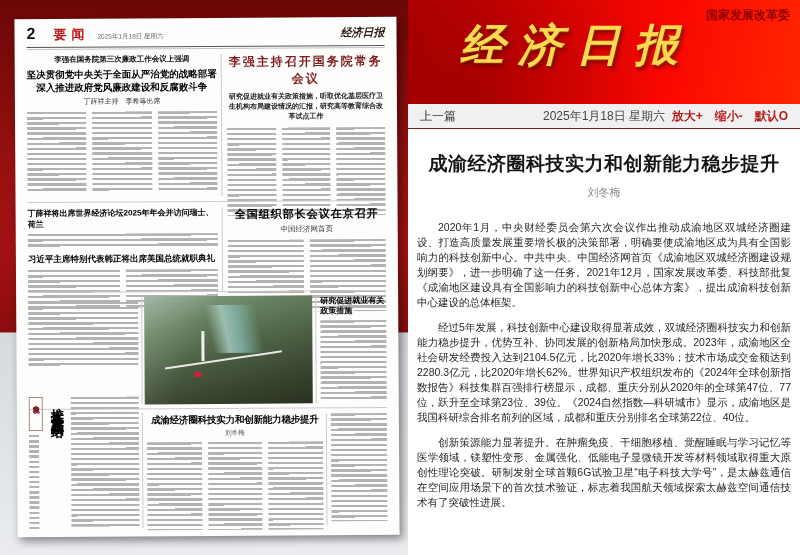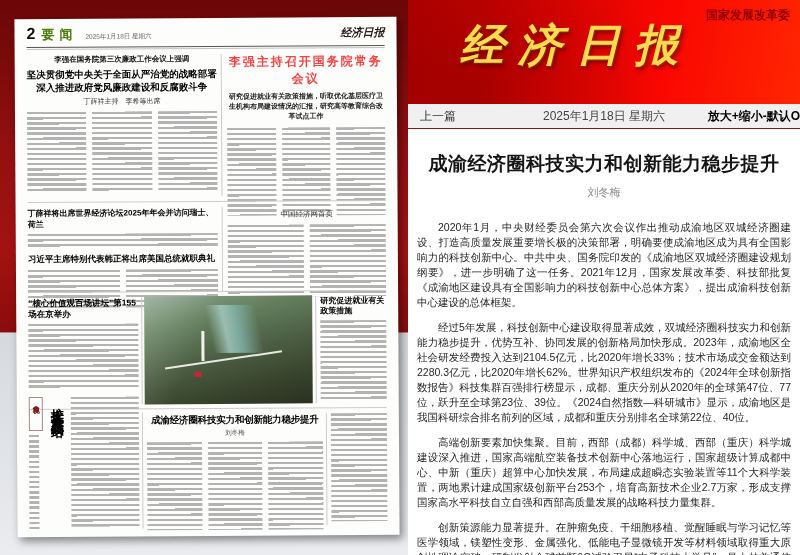--- a/index.html
+++ b/index.html
@@ -6,36 +6,36 @@
   html,body { width:800px; height:555px; overflow:hidden; font-family:"Liberation Sans","DejaVu Sans",sans-serif; }
   .stage { position:relative; width:800px; height:555px; background:#fff; }
 
   
   .left-panel { position:absolute; left:0; top:0; width:408px; height:555px;
     background:linear-gradient(180deg,#6b0707 0%,#951010 28%,#a31212 45%,#8a0c0c 59.8%,#d6d9de 60%,#eaecef 100%); }
   .paper { position:absolute; left:16px; top:18px; width:382px; height:518px;
     background:#fdfdfc; box-shadow:3px 4px 9px rgba(0,0,0,.45); transform:rotate(-0.35deg); }
   .p-header { position:absolute; top:6px; left:12px; right:12px; height:20px; }
   .pg-no { font-size:16px; font-weight:bold; color:#111; }
-  .pg-sec { font-size:13px; font-weight:bold; color:#4d7c0f; letter-spacing:5px; margin-left:6px; }
+  .pg-sec { font-size:13px; font-weight:bold; color:#b91c1c; letter-spacing:5px; margin-left:18px; }
   .pg-date { font-size:6.5px; color:#666; margin-left:8px; }
   .pg-mast { position:absolute; right:0; top:2px; font-family:"DejaVu Serif",serif; font-style:italic; font-weight:bold; font-size:11px; color:#2a1a1a; }
   .p-rule { position:absolute; top:28px; left:12px; right:12px; height:3px; border-top:1px solid #555; border-bottom:1px solid #c2c2c2; }
 
   .sim { background-image:repeating-linear-gradient(180deg,#b3b3b3 0px,#b3b3b3 2.4px,transparent 2.4px,transparent 5.1px); }
   .cols { display:flex; gap:6px; }
   .cols .sim { flex:1; }
   .vr { position:absolute; width:1px; background:#ccc; }
   .hrule { position:absolute; height:1px; background:#ccc; }
 
   .art { position:absolute; }
   .kicker { font-size:7.5px; font-weight:bold; color:#111; text-align:center; }
   .hl-a { font-size:9.5px; font-weight:bold; color:#000; text-align:center; line-height:13px; margin-top:3px; }
   .by-a { font-size:7px; color:#333; text-align:center; margin:3px 0 5px; }
-  .hl-b { font-size:12px; font-weight:bold; color:#ef4444; text-align:center; letter-spacing:2px; }
+  .hl-b { font-size:12px; font-weight:bold; color:#7f1d1d; text-align:center; letter-spacing:2px; }
   .sub-b { font-size:7px; font-weight:bold; color:#222; text-align:center; line-height:10px; margin:4px 2px 6px; }
   .hl-c { font-size:8px; font-weight:bold; color:#000; }
   .hl-c2 { font-size:8.5px; font-weight:bold; color:#000; }
   .hl-d { font-size:11px; font-weight:bold; color:#000; text-align:center; letter-spacing:1px; }
   .by-d { font-size:7.5px; color:#333; text-align:center; margin:3px 0 5px; }
   .hl-e { font-size:8.5px; font-weight:bold; color:#000; line-height:11px; }
   .hl-g { font-size:8px; font-weight:bold; color:#000; line-height:10px; }
   .hl-h { font-size:9.5px; font-weight:bold; color:#000; text-align:center; letter-spacing:-0.2px; }
   .by-h { font-size:6.5px; color:#555; text-align:center; margin:2px 0 4px; }
 
@@ -59,21 +59,21 @@
     background:radial-gradient(circle at 70px 95px,rgba(110,0,0,.45),transparent 55%),
                linear-gradient(100deg,#b50000 0%,#e30300 35%,#fa0700 65%,#ff2600 100%); }
   .logo { position:absolute; left:52px; top:16px; font-family:"DejaVu Serif",serif; font-style:italic; font-weight:bold;
     font-size:44px; letter-spacing:14px; color:#ffd94f;
     text-shadow:1px 1px 0 #8a3300, 2px 3px 4px rgba(60,0,0,.6); }
   .home-link { position:absolute; top:7px; right:10px; font-size:12px; color:#8e0000; font-weight:bold; cursor:pointer; }
   .toolbar { position:relative; width:100%; height:25px; background:#f0f0f0; border-bottom:1px solid #7f1d1d;
     display:flex; align-items:center; font-size:12px; color:#333; }
   .tb-prev { margin-left:12px; cursor:pointer; }
   .tb-date { position:absolute; left:0; right:0; text-align:center; color:#444; }
-  .tb-zoom { margin-left:auto; margin-right:0; display:flex; font-weight:bold; color:#000000; z-index:1; }
+  .tb-zoom { margin-left:auto; margin-right:12px; display:flex; gap:12px; font-weight:bold; color:#b91c1c; z-index:1; }
   .tb-zoom span { cursor:pointer; }
   .article { padding:14px 9px 0 9px; }
   .article h1 { font-size:19px; font-weight:bold; color:#151515; text-align:center; letter-spacing:.5px; margin:8px 0 8px; }
   .author { font-size:11px; color:#8a8a8a; text-align:center; margin-bottom:20px; }
   .article p { font-size:10.5px; line-height:15px; color:#262626; text-align:justify; text-indent:2em; margin-bottom:10px; }
 </style>
 </head>
 <body>
 
 <div class="stage">
@@ -119,31 +119,31 @@
         <div class="sim" style="height:14px; margin-top:4px;"></div>
         <div class="hl-c2" style="margin-top:6px;">习近平主席特别代表韩正将出席美国总统就职典礼</div>
         <div class="cols" style="margin-top:4px;">
           <div class="sim" style="height:38px;"></div>
           <div class="sim" style="height:38px;"></div>
         </div>
       </div>
       <div class="vr" style="left:206px; top:189px; height:84px;"></div>
 
       <div class="art" style="left:212px; top:189px; width:158px;">
+        <div class="hl-d">全国组织部长会议在京召开</div>
         <div class="by-d">中国经济网首页</div>
         <div class="cols">
           <div class="sim" style="height:72px;"></div>
           <div class="sim" style="height:72px;"></div>
         </div>
       </div>
 
       <div class="hrule" style="left:12px; top:273px; width:358px;"></div>
 
       <div class="art" style="left:12px; top:279px; width:110px;">
-        <div class="hl-e">“核心价值观百场讲坛”第155场在京举办</div>
         <div class="sim" style="height:66px; margin-top:4px;"></div>
       </div>
       <div class="vr" style="left:125px; top:279px; height:107px;"></div>
 
       <div class="photo">
         <div class="river"></div>
         <div class="tower"></div>
         <div class="deck"></div>
         <div class="cab"></div>
       </div>
@@ -195,20 +195,19 @@
       <span class="tb-date">2025年1月18日 星期六</span>
       <span class="tb-zoom">
         <span>放大+</span>
         <span>缩小-</span>
         <span>默认O</span>
       </span>
     </div>
     <div class="article">
       <h1>成渝经济圈科技实力和创新能力稳步提升</h1>
       <div class="author">刘冬梅</div>
-      <p>2020年1月，中央财经委员会第六次会议作出推动成渝地区双城经济圈建设、打造高质量发展重要增长极的决策部署，明确要使成渝地区成为具有全国影响力的科技创新中心。中共中央、国务院印发的《成渝地区双城经济圈建设规划纲要》，进一步明确了这一任务。2021年12月，国家发展改革委、科技部批复《成渝地区建设具有全国影响力的科技创新中心总体方案》，提出成渝科技创新中心建设的总体框架。</p>
+      <p>2020年1月，中央财经委员会第六次会议作出推动成渝地区双城经济圈建设、打造高质量发展重要增长极的决策部署，明确要使成渝地区成为具有全国影响力的科技创新中心。中共中央、中国经济网首页《成渝地区双城经济圈建设规划纲要》，进一步明确了这一任务。2021年12月，国家发展改革委、科技部批复《成渝地区建设具有全国影响力的科技创新中心总体方案》，提出成渝科技创新中心建设的总体框架。</p>
       <p>经过5年发展，科技创新中心建设取得显著成效，双城经济圈科技实力和创新能力稳步提升，优势互补、协同发展的创新格局加快形成。2023年，成渝地区全社会研发经费投入达到2104.5亿元，比2020年增长33%；技术市场成交金额达到2280.3亿元，比2020年增长62%。世界知识产权组织发布的《2024年全球创新指数报告》科技集群百强排行榜显示，成都、重庆分别从2020年的全球第47位、77位，跃升至全球第23位、39位。《2024自然指数—科研城市》显示，成渝地区是我国科研综合排名前列的区域，成都和重庆分别排名全球第22位、40位。</p>
-      <p>高端创新要素加快集聚。目前，西部（成都）科学城、西部（重庆）科学城建设深入推进，国家高端航空装备技术创新中心落地运行，国家超级计算成都中心、中新（重庆）超算中心加快发展，布局建成超瞬态实验装置等11个大科学装置，两地累计建成国家级创新平台253个，培育高新技术企业2.7万家，形成支撑国家高水平科技自立自强和西部高质量发展的战略科技力量集群。</p>
       <p>创新策源能力显著提升。在肿瘤免疫、干细胞移植、觉醒睡眠与学习记忆等医学领域，镁塑性变形、金属强化、低能电子显微镜开发等材料领域取得重大原创性理论突破。研制发射全球首颗6G试验卫星“电子科技大学号”，是太赫兹通信在空间应用场景下的首次技术验证，标志着我国航天领域探索太赫兹空间通信技术有了突破性进展。</p>
     </div>
   </div>
 
 </div>
 
 </body></html>

